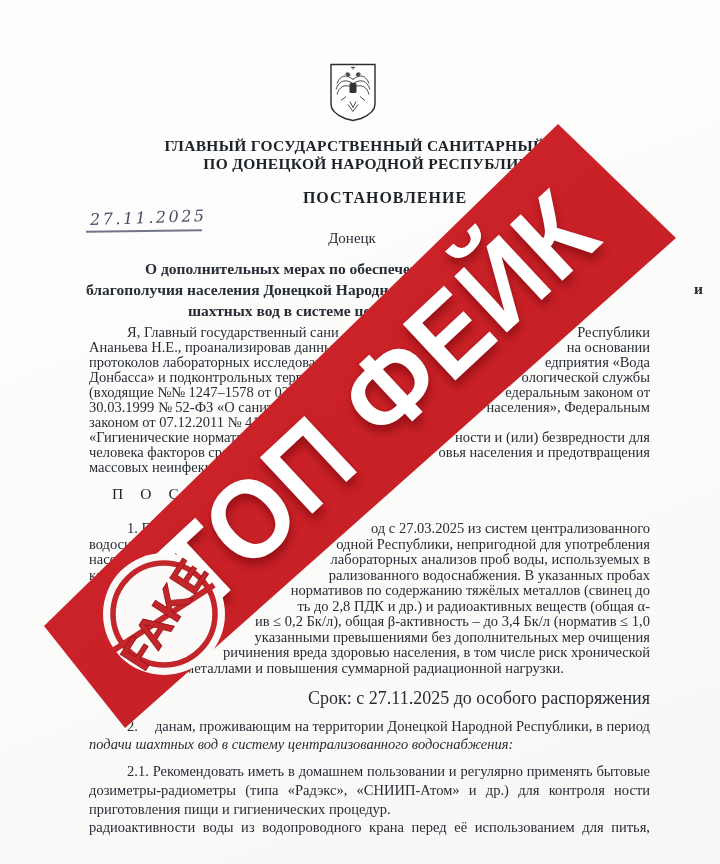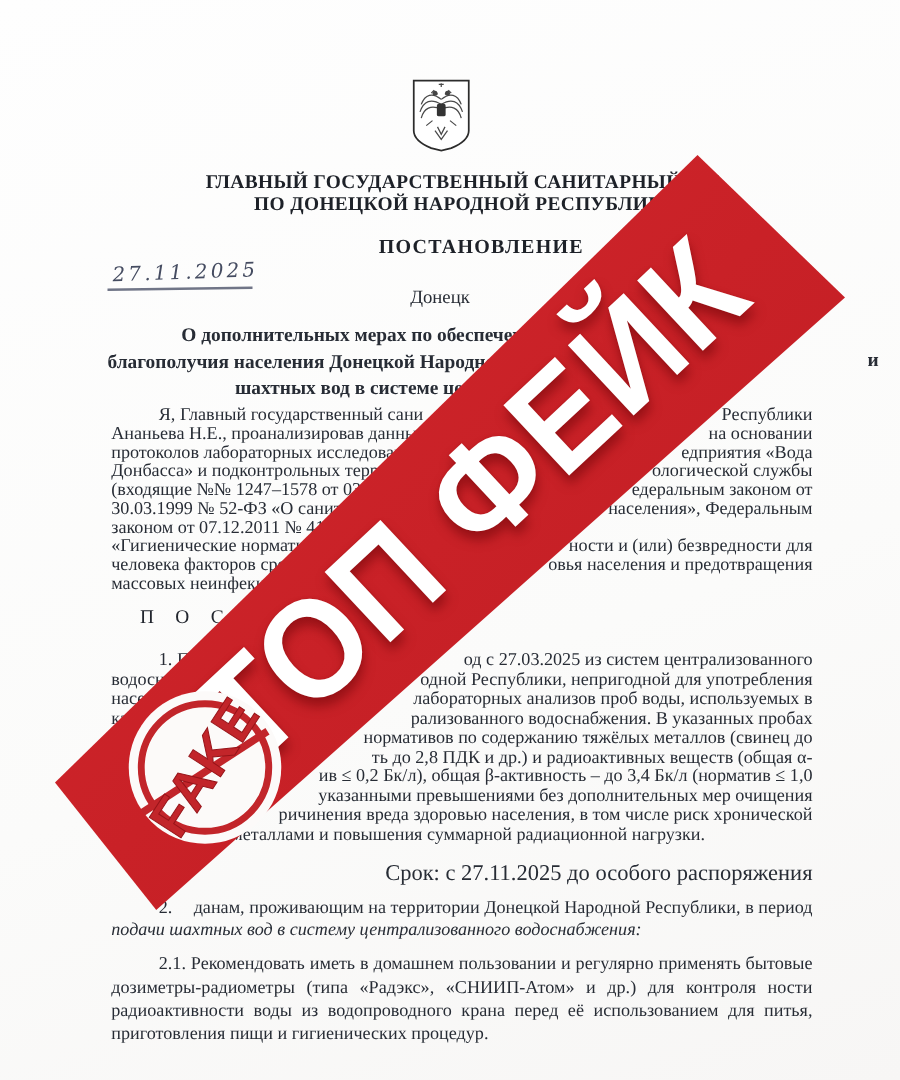--- a/index.html
+++ b/index.html
@@ -169,22 +169,22 @@
       <div class="fline">
         <span class="fl ind">2.</span>
         <span class="fr">данам, проживающим на территории Донецкой Народной Республики, в период</span>
       </div>
     </div>
   <div class="abs p2l2">подачи шахтных вод в систему централизованного водоснабжения:</div>
 
   <div class="abs block p21">
       <div class="jline first">2.1. Рекомендовать иметь в домашнем пользовании и регулярно применять бытовые</div>
       <div class="jline">дозиметры-радиометры (типа «Радэкс», «СНИИП-Атом» и др.) для контроля ности</div>
+      <div class="jline last">приготовления пищи и гигиенических процедур.</div>
       <div class="jline">радиоактивности воды из водопроводного крана перед её использованием для питья,</div>
-      <div class="jline last">приготовления пищи и гигиенических процедур.</div>
     </div>
 
   <svg id="banner-svg" class="abs">
     <defs>
       <linearGradient id="bgrad" x1="0" y1="0" x2="1" y2="1">
         <stop offset="0" stop-color="#d2282e"></stop>
         <stop offset="0.5" stop-color="#c92127"></stop>
         <stop offset="1" stop-color="#bc1c22"></stop>
       </linearGradient>
     </defs>

